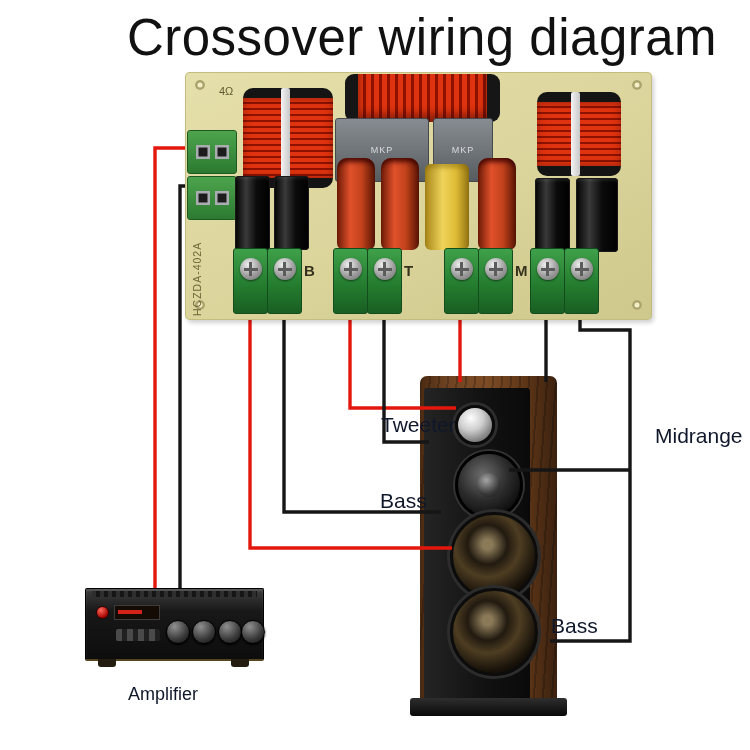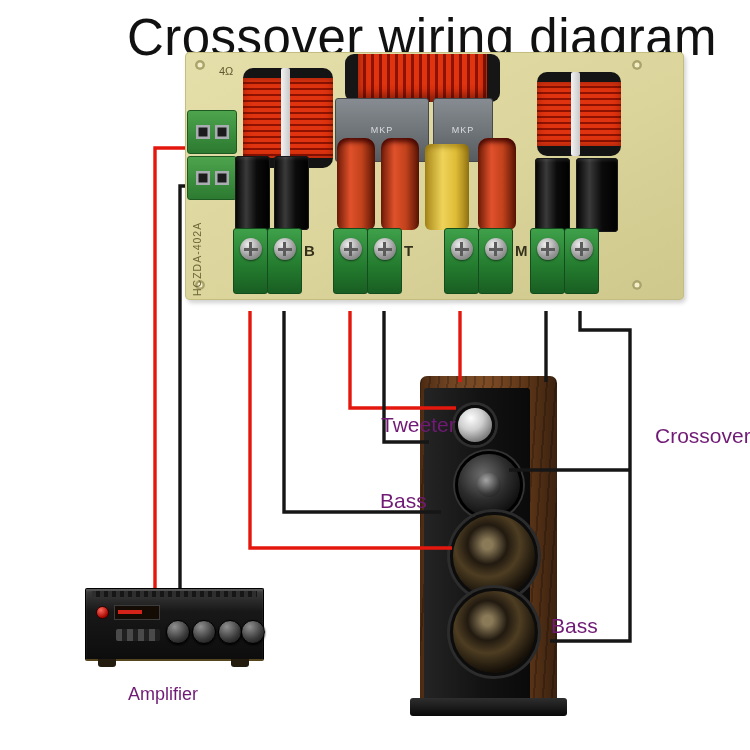--- a/index.html
+++ b/index.html
@@ -13,23 +13,23 @@
   }
 
   
   .wires{position:absolute;left:0;top:0;z-index:2;pointer-events:none;}
   .wire{fill:none;stroke-width:3.4;stroke-linejoin:miter;}
   .wire-red{stroke:var(--wire-red,#e3170d);}
   .wire-black{stroke:var(--wire-black,#161616);}
 
   
   .board{
-    position:absolute;left:185px;top:52px;width:467px;height:248px;z-index:3;
+    position:absolute;left:185px;top:72px;width:467px;height:248px;z-index:3;
     background:linear-gradient(155deg,#e5dfab,var(--pcb,#dbd49b) 55%,#cfc88c);
-    border-radius:5px;box-shadow:inset 0 0 0 1px #c3bd80,2px 3px 4px rgba(0,0,0,.18);padding-left:32px;
+    border-radius:5px;box-shadow:inset 0 0 0 1px #c3bd80,2px 3px 4px rgba(0,0,0,.18);
   }
   .hole{position:absolute;width:10px;height:10px;border-radius:50%;background:#f4efc9;box-shadow:inset 0 0 0 2.5px #aaa46b;}
   .conn{
     position:absolute;left:2px;width:48px;height:42px;border-radius:3px;
     background:linear-gradient(#4da44d,#2c7a31);border:1px solid #1c5a22;
     display:flex;align-items:center;justify-content:center;gap:5px;
   }
   .conn .slot{width:14px;height:14px;background:#1c1c1c;box-shadow:inset 0 0 0 2.5px #a9adb2;}
   .coil{
     position:absolute;box-sizing:border-box;border-radius:10px;
@@ -142,21 +142,21 @@
   .amp-display{position:absolute;left:28px;top:16px;width:44px;height:13px;background:#150b05;border:1px solid #3c3c3c;}
   .amp-display::after{content:'';position:absolute;left:3px;top:4px;width:24px;height:4px;background:#d42318;}
   .amp-small{position:absolute;left:30px;top:40px;width:44px;height:12px;
     background:repeating-linear-gradient(90deg,#4a4a4a 0 6px,#202020 6px 11px);border-radius:2px;}
   .knob{position:absolute;top:31px;width:22px;height:22px;border-radius:50%;
     background:radial-gradient(circle at 35% 26%,#909090,#3b3b3b 58%,#0e0e0e);
     border:1px solid #000;box-shadow:0 1px 2px #000;}
   .amp-foot{position:absolute;bottom:-8px;width:18px;height:8px;background:#241c0e;border-radius:0 0 3px 3px;}
 
   
-  .callout{position:absolute;z-index:5;font-size:21px;color:#701a75;}
+  .callout{position:absolute;z-index:5;font-size:21px;color:#0f172a;}
   .callout.big{font-size:18px;}
 </style>
 </head>
 <body>
 
 <div class="stage">
 
   <div class="title">Crossover wiring diagram</div>
 
   <svg class="wires" width="750" height="750" viewBox="0 0 750 750">
@@ -246,17 +246,17 @@
     <div class="knob" style="left:80px;"></div>
     <div class="knob" style="left:106px;"></div>
     <div class="knob" style="left:132px;"></div>
     <div class="knob" style="left:155px;"></div>
     <div class="amp-foot" style="left:12px;"></div>
     <div class="amp-foot" style="left:145px;"></div>
   </div>
 
   <div class="callout" style="left:381px;top:413px;">Tweeter</div>
   <div class="callout" style="left:380px;top:489px;">Bass</div>
-  <div class="callout" style="left:655px;top:424px;">Crossover</div>
+  <div class="callout" style="left:655px;top:424px;">Midrange</div>
   <div class="callout" style="left:551px;top:614px;">Bass</div>
   <div class="callout big" style="left:128px;top:684px;">Amplifier</div>
 
 </div>
 
 </body></html>

